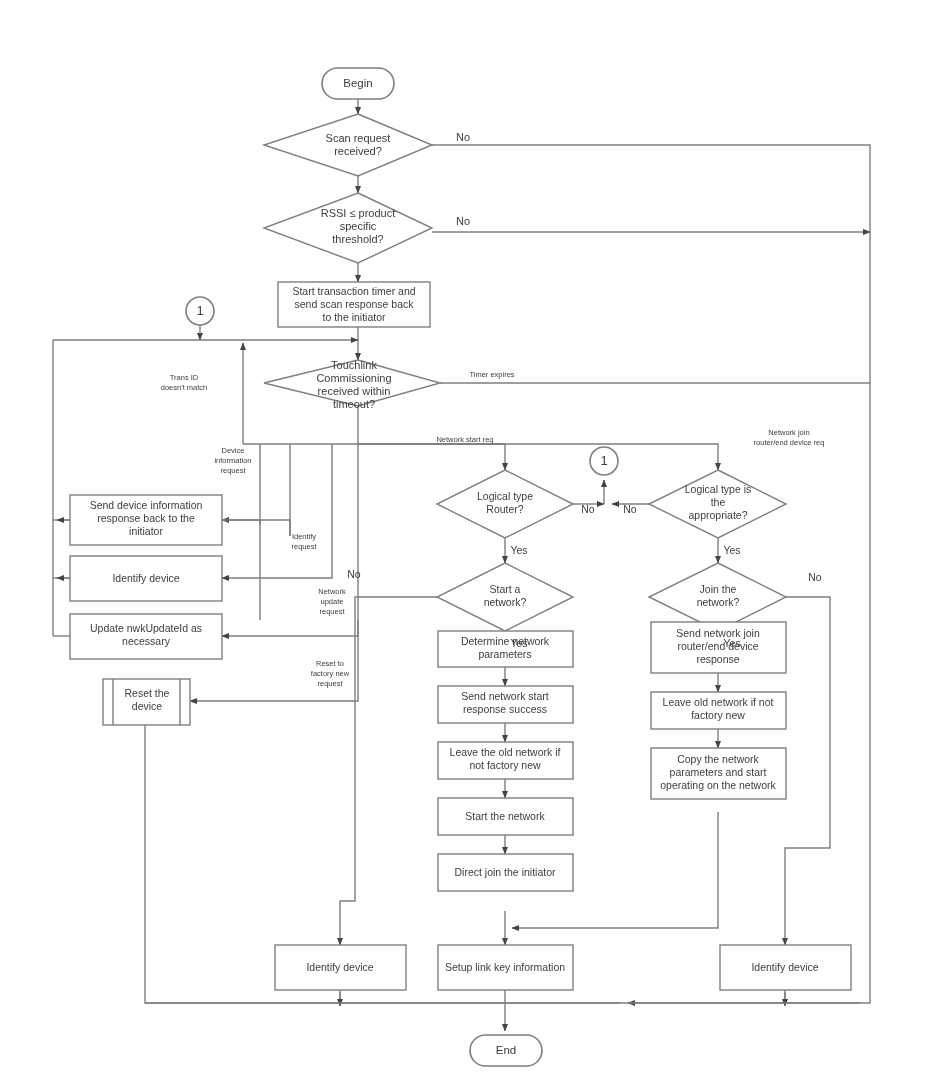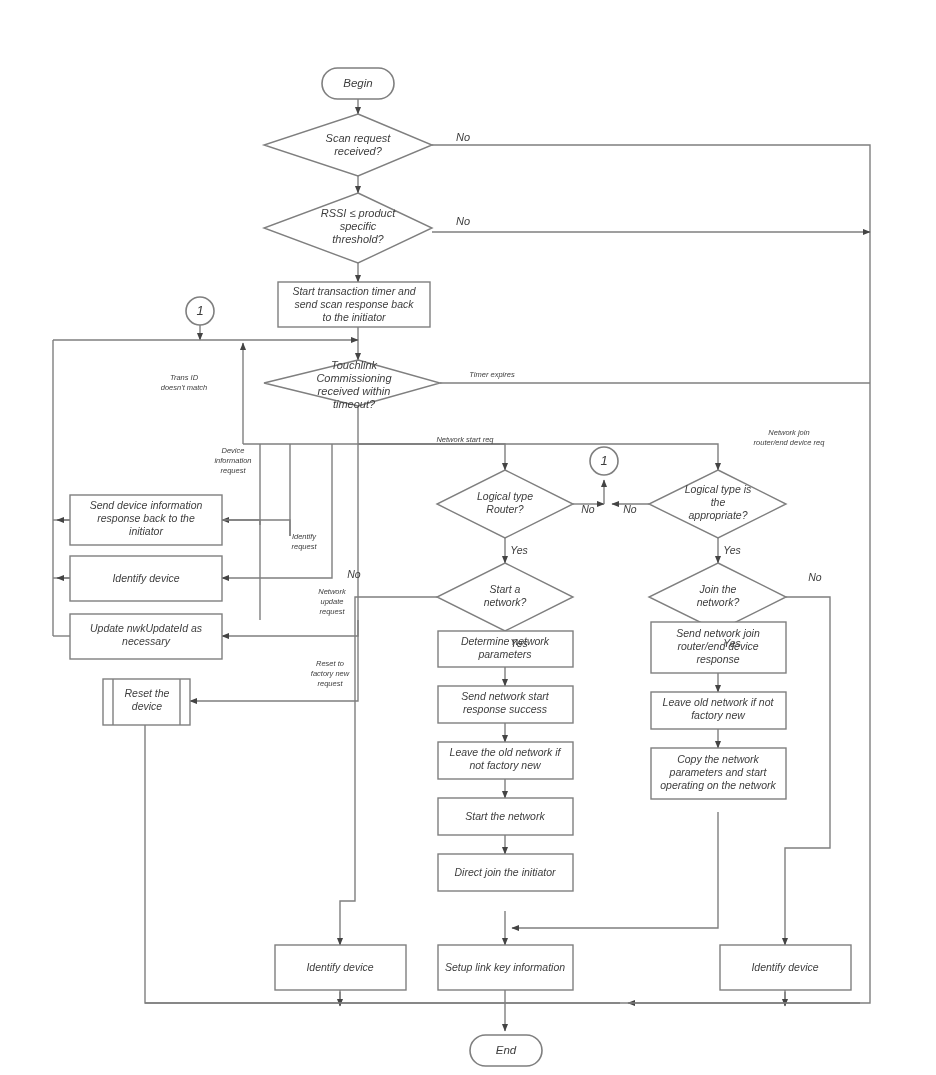--- a/index.html
+++ b/index.html
@@ -1,17 +1,17 @@
 <!DOCTYPE html>
 <html><head>
 <meta charset="utf-8">
 <style>
   html,body{margin:0;padding:0;background:#ffffff;}
   body{font-family:"Liberation Sans","DejaVu Sans",sans-serif;}
-  #canvas{position:relative;width:936px;height:1075px;background:#ffffff;overflow:hidden;font-style:italic;}
+  #canvas{position:relative;width:936px;height:1075px;background:#ffffff;overflow:hidden;}
   svg.flow{position:absolute;top:0;left:0;width:936px;height:1075px;}
   .node-txt{font-family:"Liberation Sans","DejaVu Sans",sans-serif;fill:#3d3d3d;text-anchor:middle;dominant-baseline:middle;}
   .edge-lbl{font-family:"Liberation Sans","DejaVu Sans",sans-serif;fill:#3d3d3d;text-anchor:middle;dominant-baseline:middle;}
   .shape{fill:#ffffff;stroke:#7f7f7f;stroke-width:1.4;}
   .conn{stroke:#7f7f7f;stroke-width:1.4;fill:none;}
   .term{fill:#ffffff;stroke:#7f7f7f;stroke-width:1.6;}
 </style>
 </head>
 <body>
 

